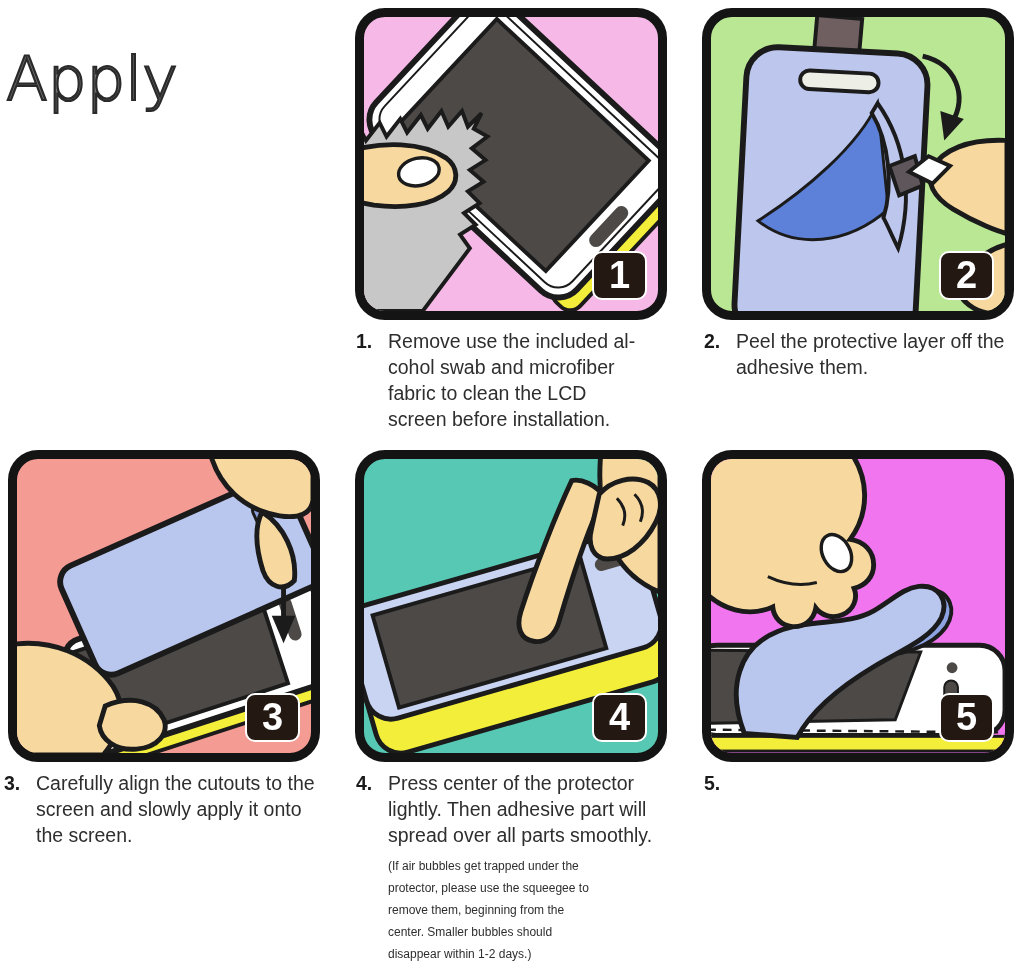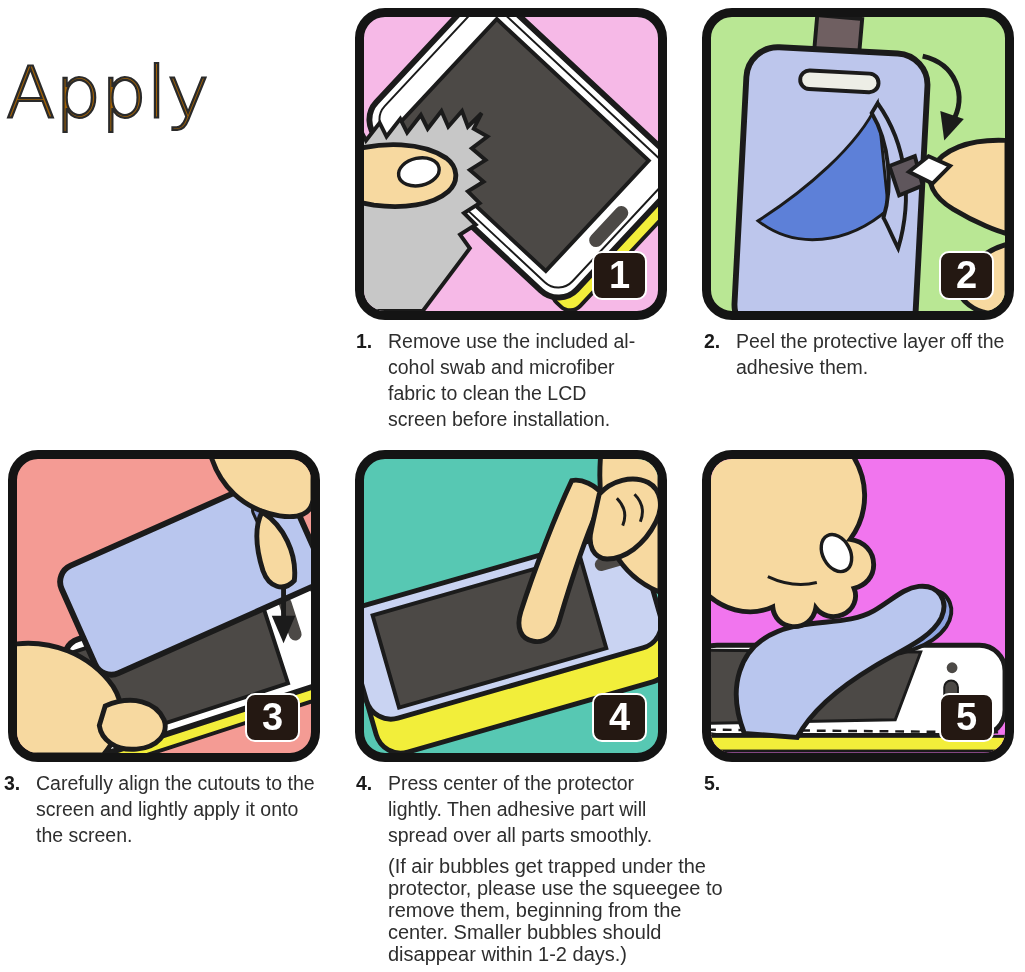--- a/index.html
+++ b/index.html
@@ -1,22 +1,22 @@
 <!DOCTYPE html>
 <html><head>
 <meta charset="utf-8">
 <style>
   html,body{margin:0;padding:0;background:#ffffff;}
   body{width:1025px;height:972px;position:relative;font-family:"Liberation Sans",sans-serif;overflow:hidden;}
 
   .title{
     position:absolute;left:6px;top:2px;
     font-family:"DejaVu Sans",sans-serif;
-    font-size:72px;font-weight:100;letter-spacing:0px;
-    color:#a16207;-webkit-text-stroke:2.2px #2a2a2a;
+    font-size:61px;font-weight:100;letter-spacing:0px;
+    color:#737373;-webkit-text-stroke:2.2px #2a2a2a;
   }
 
   .panel{
     position:absolute;width:312px;height:312px;
     border:9px solid #141414;border-radius:30px;
     box-sizing:border-box;overflow:hidden;background:#eee;
   }
   .panel svg{position:absolute;left:0;top:0;width:100%;height:100%;display:block;}
   .pos-p1{left:355px;top:8px;}
   .pos-p2{left:702px;top:8px;}
@@ -32,21 +32,21 @@
     display:flex;align-items:center;justify-content:center;
     box-sizing:border-box;
   }
 
   .caption{
     position:absolute;display:flex;align-items:flex-start;
     color:#2e2e2e;font-size:19.5px;line-height:26px;
   }
   .caption .num{font-weight:bold;flex:0 0 32px;color:#1a1a1a;}
   .ctext{white-space:pre;}
-  .note{white-space:pre;font-size:20px;line-height:22px;margin-top:7px;color:#2e2e2e;}
+  .note{white-space:pre;font-size:12px;line-height:22px;margin-top:7px;color:#2e2e2e;}
   .pos-c1{left:356px;top:328px;}
   .pos-c2{left:704px;top:328px;}
   .pos-c3{left:4px;top:770px;}
   .pos-c4{left:356px;top:770px;}
   .pos-c5{left:704px;top:770px;}
 </style>
 </head>
 <body>
 
 <h1 class="title">Apply</h1>
@@ -155,21 +155,21 @@
 
 <div class="caption pos-c2">
   <span class="num">2.</span>
   <div class="ctext">Peel the protective layer off the
 adhesive them.</div>
 </div>
 
 <div class="caption pos-c3">
   <span class="num">3.</span>
   <div class="ctext">Carefully align the cutouts to the
-screen and lightly apply it onto
+screen and slowly apply it onto
 the screen.</div>
 </div>
 
 <div class="caption pos-c4">
   <span class="num">4.</span>
   <div>
     <div class="ctext">Press center of the protector
 lightly. Then adhesive part will
 spread over all parts smoothly.</div>
     <div class="note">(If air bubbles get trapped under the

